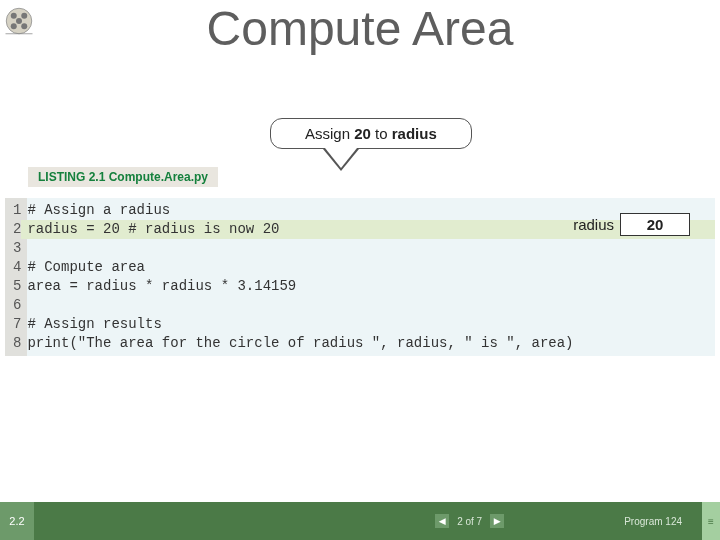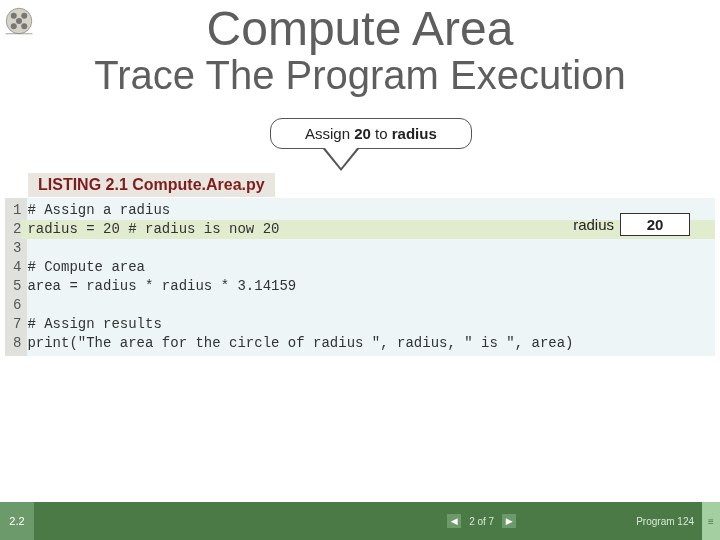--- a/index.html
+++ b/index.html
@@ -63,26 +63,26 @@
     content: "";
     position: absolute;
     top: -23px; left: -16px;
     width: 0; height: 0;
     border-left: 16px solid transparent;
     border-right: 16px solid transparent;
     border-top: 20px solid #fff;
   }
   .listing-label {
     position: absolute;
-    top: 173px;
+    top: 167px;
     left: 28px;
     background: #e9e6df;
-    font-size: 16px;
+    font-size: 12px;
     font-weight: 700;
-    color: #7f1d1d;
+    color: #15803d;
     padding: 3px 10px;
   }
   .code-block {
     position: absolute;
     top: 198px;
     left: 5px;
     right: 5px;
     display: flex;
     font-family: "Courier New", monospace;
     font-size: 14px;
@@ -161,21 +161,21 @@
     justify-content: center;
     color: #fff;
     font-size: 9px;
     cursor: pointer;
   }
   .footer .progname {
     margin-left: 120px;
   }
   .footer .page {
     margin-left: auto;
-    margin-right: 8px;
+    margin-right: 20px;
   }
   .footer .endcap {
     width: 18px; height: 100%;
     background: #a4cfa0;
     display: flex;
     align-items: center;
     justify-content: center;
     color: #4b7a47;
   }
 </style>
@@ -189,21 +189,20 @@
     <circle cx="27" cy="13" r="4" fill="#777"></circle>
     <circle cx="13" cy="27" r="4" fill="#777"></circle>
     <circle cx="27" cy="27" r="4" fill="#777"></circle>
     <circle cx="20" cy="20" r="4" fill="#777"></circle>
     <line x1="2" y1="37" x2="38" y2="37" stroke="#888" stroke-width="1"></line>
   </svg>
 </div>
 
 <div class="title-block">
   <div class="title1">Compute Area</div>
-  <div class="title2">Trace The Program Execution</div>
 </div>
 
 <div class="callout-wrap">
   <div class="callout">
     <span>Assign </span><b>20</b><span> to </span><b>radius</b>
   </div>
   <div class="callout-tail"></div>
 </div>
 
 <div class="listing-label">LISTING 2.1 Compute.Area.py</div>

